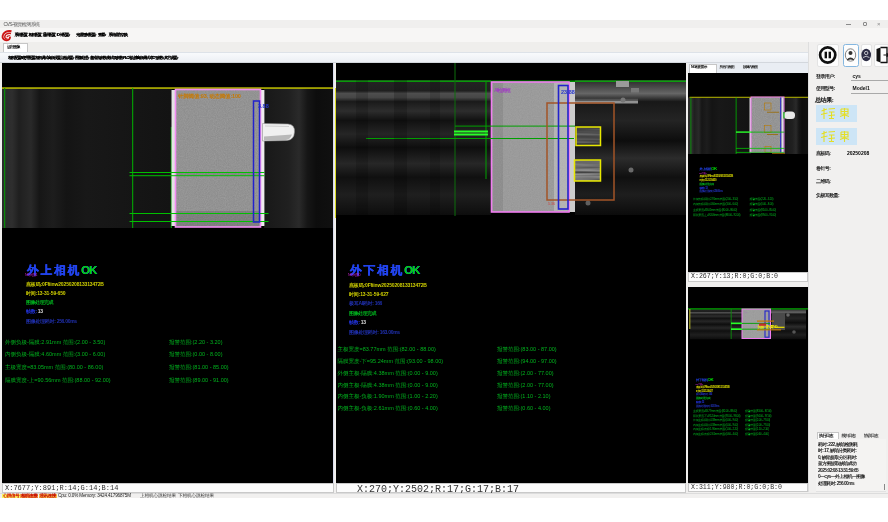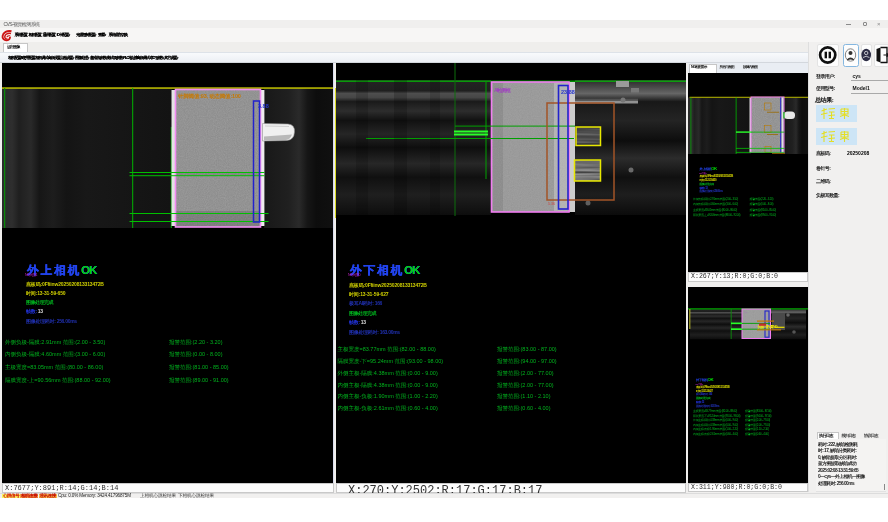--- a/index.html
+++ b/index.html
@@ -226,21 +226,21 @@
     <div class="t row" style="left:161px;top:308px">报警范围:(2.00 - 77.00)</div>
     <div class="t row" style="left:1.5px;top:319.5px">内侧主极-隔膜:4.38mm 范围:(0.00 - 9.00)</div>
     <div class="t row" style="left:161px;top:319.5px">报警范围:(2.00 - 77.00)</div>
     <div class="t row" style="left:1.5px;top:331px">内侧主极-负极:1.90mm 范围:(1.00 - 2.20)</div>
     <div class="t row" style="left:161px;top:331px">报警范围:(1.10 - 2.10)</div>
     <div class="t row" style="left:1.5px;top:342.5px">内侧主极-负极:2.61mm 范围:(0.60 - 4.00)</div>
     <div class="t row" style="left:161px;top:342.5px">报警范围:(0.60 - 4.00)</div>
   </div>
 </div>
 <div class="status" style="left:336px;top:483px;width:350px;height:9.5px">
-  <div class="t" style="left:11px;top:1px;font-size:12px">X:270;Y:2502;R:17;G:17;B:17</div>
+  <div class="t" style="left:20px;top:1px;font-size:10px">X:270;Y:2502;R:17;G:17;B:17</div>
 </div>
 <div class="a" style="left:333.2px;top:63px;width:1.3px;height:420px;background:#d8dcee"></div>
 <div class="a" style="left:334.5px;top:88px;width:1.2px;height:130px;background:#d8d820"></div>
 
 <div class="a" id="minitabs" style="left:688px;top:63px;width:120px;height:9.5px;background:#e9edf3">
   <div class="a" style="left:1px;top:0.5px;width:28px;height:9px;background:#fff;border:1px solid #c6c6c6;border-bottom:none"></div>
   <div class="t" style="left:3px;top:3px;font-size:3.6px;letter-spacing:-0.7px;color:#000;font-weight:bold">NG相图显示</div>
   <div class="t" style="left:31.5px;top:3px;font-size:3.6px;letter-spacing:-0.7px;color:#222;font-weight:bold">所有内框图</div>
   <div class="t" style="left:55px;top:3px;font-size:3.6px;letter-spacing:-0.7px;color:#222;font-weight:bold">故障内框图</div>
 </div>

